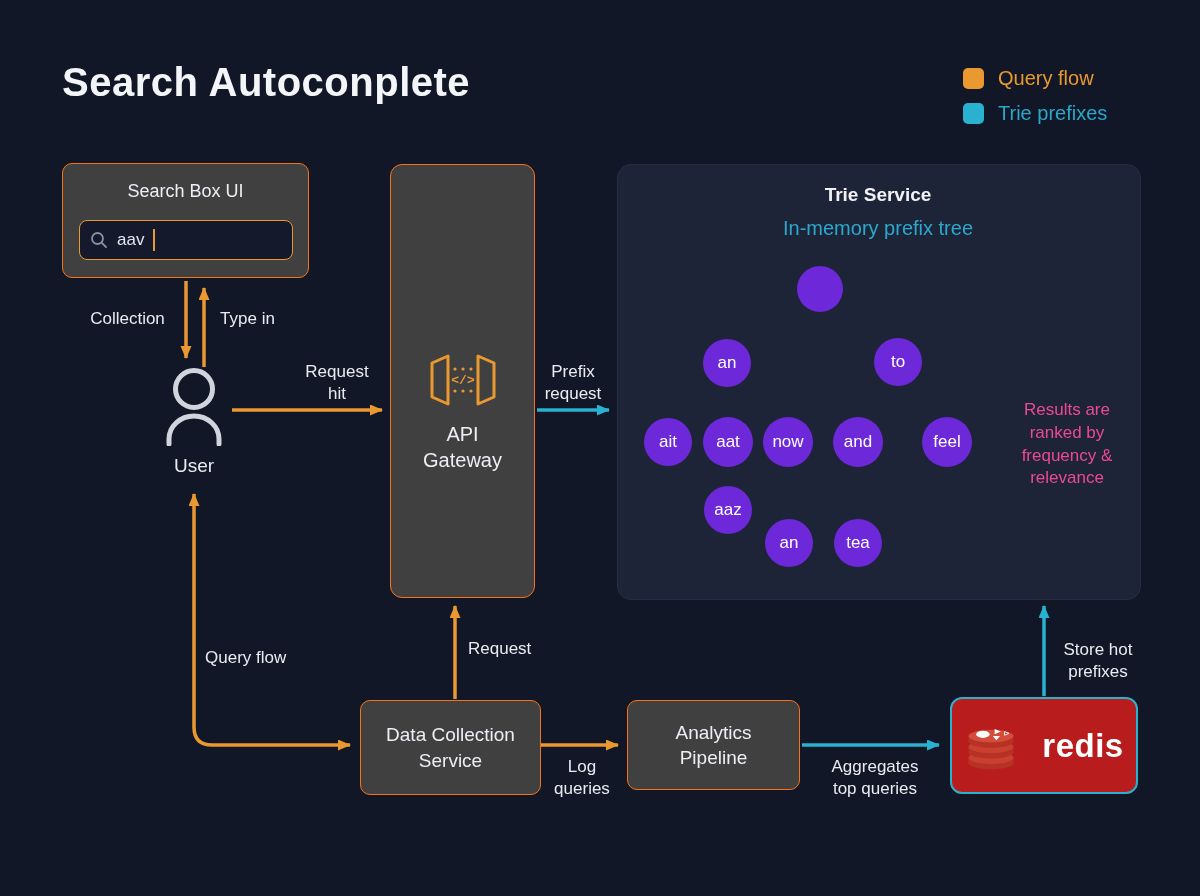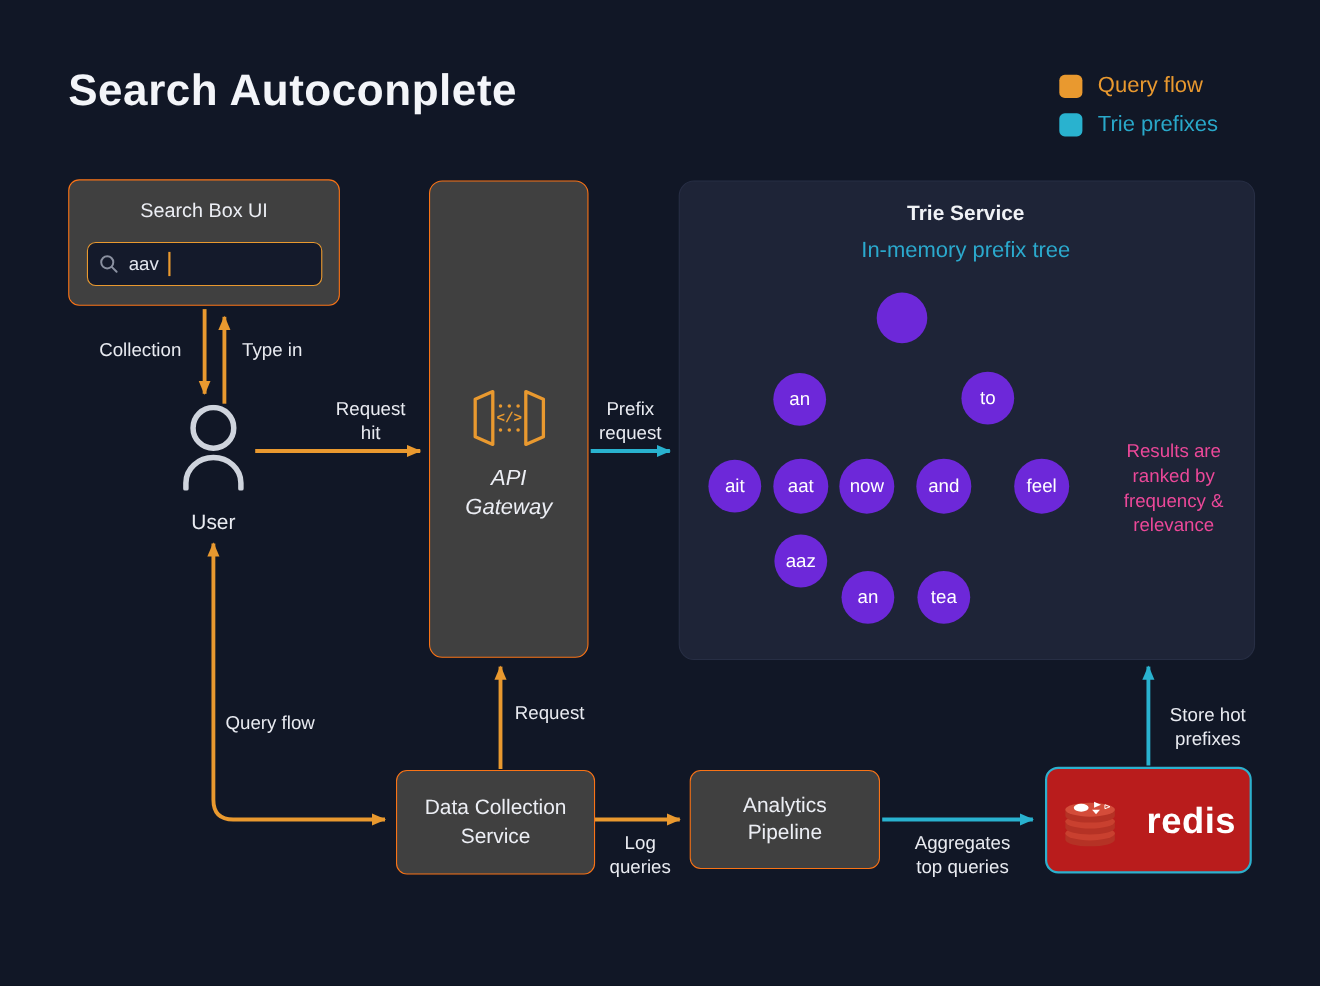--- a/index.html
+++ b/index.html
@@ -31,21 +31,21 @@
     display:flex;align-items:center;padding:0 10px;gap:9px;
   }
   #search-field .q-text{font-size:17px;color:#e2e6ee;}
   .caret{display:inline-block;width:2px;height:22px;background:#e9992f;vertical-align:middle;}
   
   .lbl{font-size:17px;color:#e9ebf1;line-height:1.32;}
   .ctr{text-align:center;}
   
   #apibox{left:390px;top:164px;width:145px;height:434px;}
   #apibox .api-inner{position:absolute;left:0;top:188px;width:100%;text-align:center;}
-  #apibox .api-label{margin-top:10px;font-size:20px;color:#eceef4;line-height:1.3;font-style:italic;}
+  #apibox .api-label{margin-top:10px;font-size:20px;color:#eceef4;line-height:1.3;}
   
   #triebox{left:617px;top:164px;width:522px;height:434px;background:#1e2437;border:1px solid #272e44;border-radius:14px;}
   #trie-title{left:617px;top:184px;width:522px;text-align:center;font-size:19px;font-weight:700;color:#f0f2f6;}
   #trie-sub{left:617px;top:217px;width:522px;text-align:center;font-size:20px;color:#2ba9cd;}
   .node{
     position:absolute;border-radius:50%;background:#6d28d9;
     display:flex;align-items:center;justify-content:center;
     color:#fff;font-size:17px;
   }
   #trie-note{left:1006px;top:371px;width:122px;text-align:center;font-size:17px;color:#ec4899;line-height:1.34;margin-top:28px;}
@@ -129,21 +129,21 @@
     </div>
   </div>
 
   <div class="lbl abs ctr" style="left:75px;top:308px;width:105px;">Collection</div>
   <div class="lbl abs ctr" style="left:210px;top:308px;width:75px;">Type in</div>
 
   <svg class="abs" style="left:163px;top:368px;" width="62" height="78" viewBox="0 0 62 78">
     <circle cx="31" cy="21" r="18.5" fill="none" stroke="#cfd4dd" stroke-width="5"></circle>
     <path d="M6 76 L6 71 A25 23 0 0 1 56 71 L56 76" fill="none" stroke="#cfd4dd" stroke-width="5" stroke-linecap="round"></path>
   </svg>
-  <div class="abs ctr" style="left:154px;top:465px;width:80px;font-size:19px;">User</div>
+  <div class="abs ctr" style="left:154px;top:455px;width:80px;font-size:19px;">User</div>
 
   <div class="lbl abs ctr" style="left:298px;top:361px;width:78px;">Request hit</div>
 
   <div id="apibox" class="card abs">
     <div class="api-inner">
       <svg width="72" height="54" viewBox="0 0 72 54">
         <path d="M21 3 L5 10 L5 44 L21 51 Z" fill="none" stroke="#e9992f" stroke-width="3" stroke-linejoin="round"></path>
         <path d="M51 3 L67 10 L67 44 L51 51 Z" fill="none" stroke="#e9992f" stroke-width="3" stroke-linejoin="round"></path>
         <g fill="#e9992f">
           <circle cx="28" cy="16" r="1.6"></circle>

